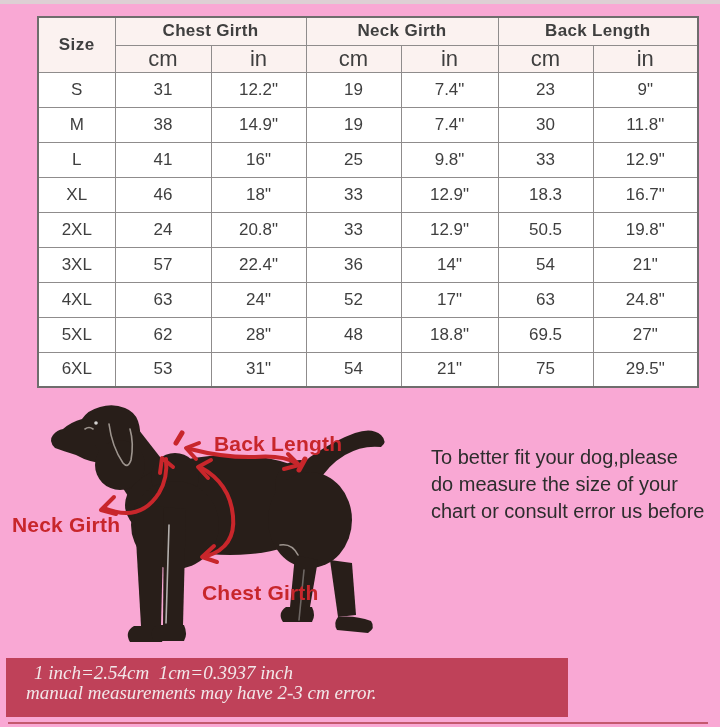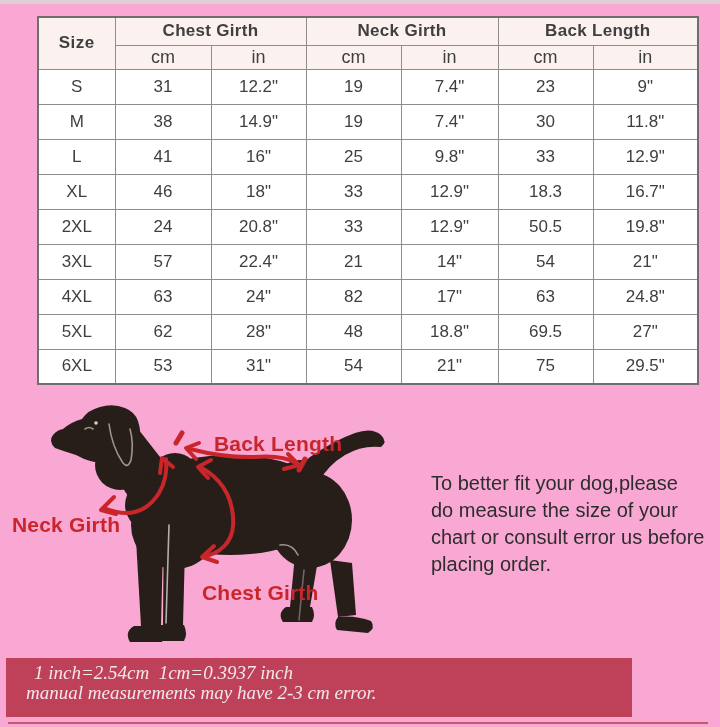--- a/index.html
+++ b/index.html
@@ -18,21 +18,21 @@
   table.size-table {
     position:absolute; left:37px; top:16px; width:660px;
     border-collapse:collapse; table-layout:fixed;
     border:2px solid #6f6d6d;
   }
   table.size-table th, table.size-table td {
     border:1px solid #8f8c8c; text-align:center; vertical-align:middle;
     color:#3f3f3f; font-size:17px; background:#ffffff;
   }
   tr.group-row th { height:28px; background:#fbf2f0; }
-  tr.unit-row  th { height:24px; background:#fbf2f0; font-weight:400; font-size:18px; }
+  tr.unit-row  th { height:24px; background:#fbf2f0; font-weight:400; font-size:22px; }
   td.size-td { background:#fcf6f4; font-size:18px; }
   th.size-th {
     background:#fbf2f0; color:#a33a50; font-size:23px; font-weight:700;
     letter-spacing:.5px;
   }
   th.group-th { color:#3d5488; font-size:20px; font-weight:700; letter-spacing:.3px; }
   tr.data-row td { height:35px; }
 
   
   .diagram { position:absolute; left:0; top:385px; width:430px; height:272px; }
@@ -40,28 +40,28 @@
   .diag-label {
     position:absolute; color:#c8262b; font-weight:700; font-size:21px;
     white-space:nowrap; letter-spacing:.2px;
   }
   .lbl-back  { left:214px; top:432px; }
   .lbl-neck  { left:12px;  top:513px; }
   .lbl-chest { left:202px; top:581px; }
 
   
   .fit-note {
-    position:absolute; left:431px; top:470px; width:285px;
+    position:absolute; left:431px; top:444px; width:285px;
     color:#2d2d2d; font-size:20px; line-height:27px;
   }
   .fit-note div { white-space:nowrap; }
 
   
   .banner {
-    position:absolute; left:6px; top:658px; width:626px; height:59px;
+    position:absolute; left:6px; top:658px; width:562px; height:59px;
     background:#bf4159; color:#f2e7e9;
     font-family:"Liberation Serif", serif; font-style:italic;
     font-size:19px; line-height:20px; padding:5px 0 0 20px;
   }
   .banner div { white-space:pre; }
   .banner .b-line1 { padding-left:8px; }
   .bottom-line {
     position:absolute; left:8px; top:722px; width:700px; height:2px;
     background:#c4596e;
   }
@@ -139,30 +139,30 @@
       <td>20.8"</td>
       <td>33</td>
       <td>12.9"</td>
       <td>50.5</td>
       <td>19.8"</td>
     </tr>
     <tr class="data-row">
       <td class="size-td">3XL</td>
       <td>57</td>
       <td>22.4"</td>
-      <td>21</td>
+      <td>36</td>
       <td>14"</td>
       <td>54</td>
       <td>21"</td>
     </tr>
     <tr class="data-row">
       <td class="size-td">4XL</td>
       <td>63</td>
       <td>24"</td>
-      <td>82</td>
+      <td>52</td>
       <td>17"</td>
       <td>63</td>
       <td>24.8"</td>
     </tr>
     <tr class="data-row">
       <td class="size-td">5XL</td>
       <td>62</td>
       <td>28"</td>
       <td>48</td>
       <td>18.8"</td>
@@ -238,21 +238,20 @@
     </svg>
   </div>
   <div class="diag-label lbl-back">Back Length</div>
   <div class="diag-label lbl-neck">Neck Girth</div>
   <div class="diag-label lbl-chest">Chest Girth</div>
 
   <div class="fit-note">
     <div>To better fit your dog,please</div>
     <div>do measure the size of your</div>
     <div>chart or consult error us before</div>
-    <div>placing order.</div>
   </div>
 
   <div class="banner">
     <div class="b-line1">1 inch=2.54cm  1cm=0.3937 inch</div>
     <div>manual measurements may have 2-3 cm error.</div>
   </div>
   <div class="bottom-line"></div>
 </div>
 
 </body></html>

